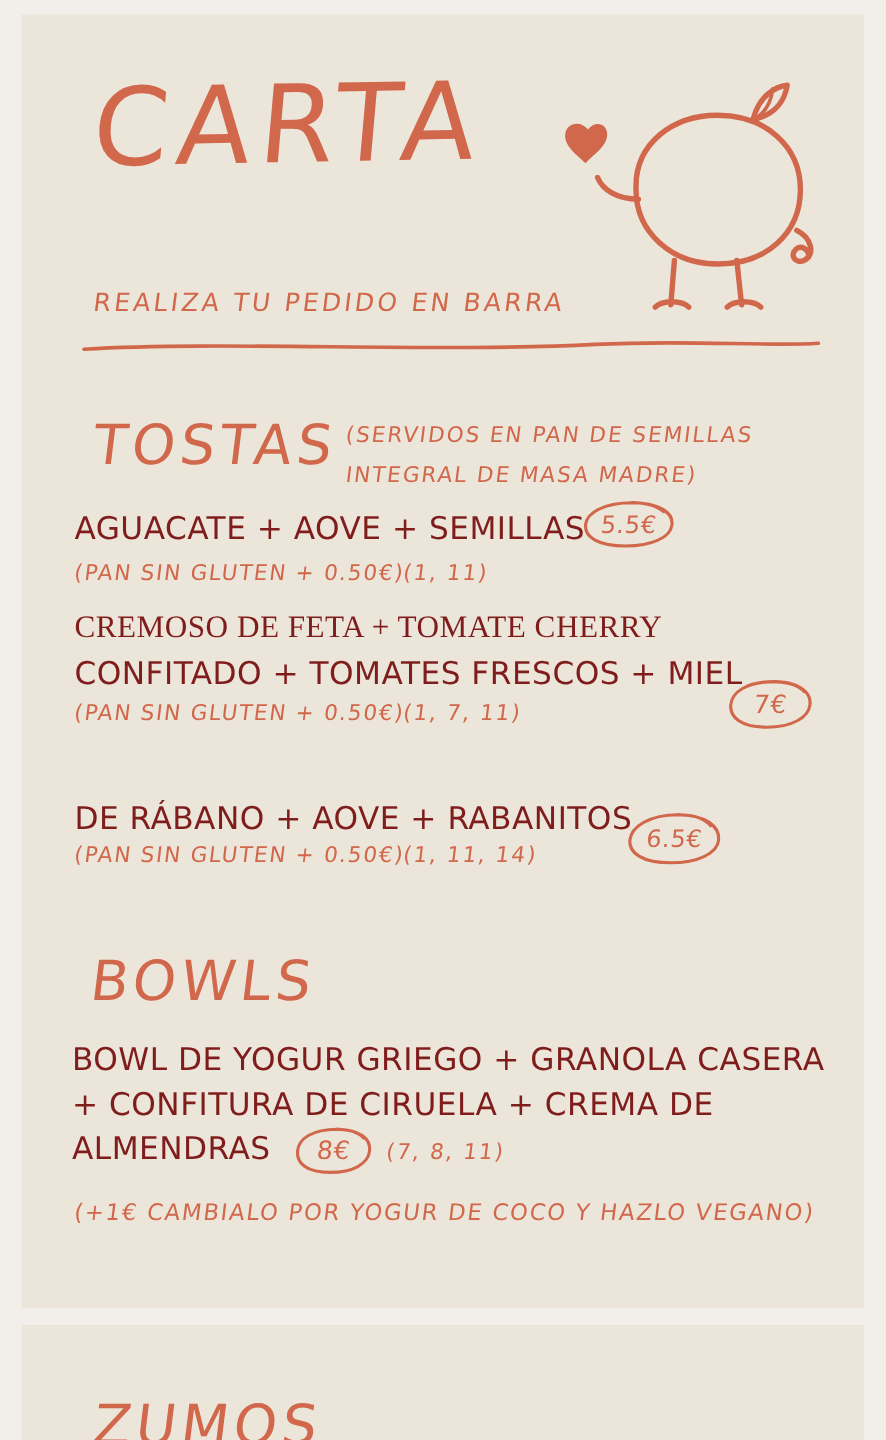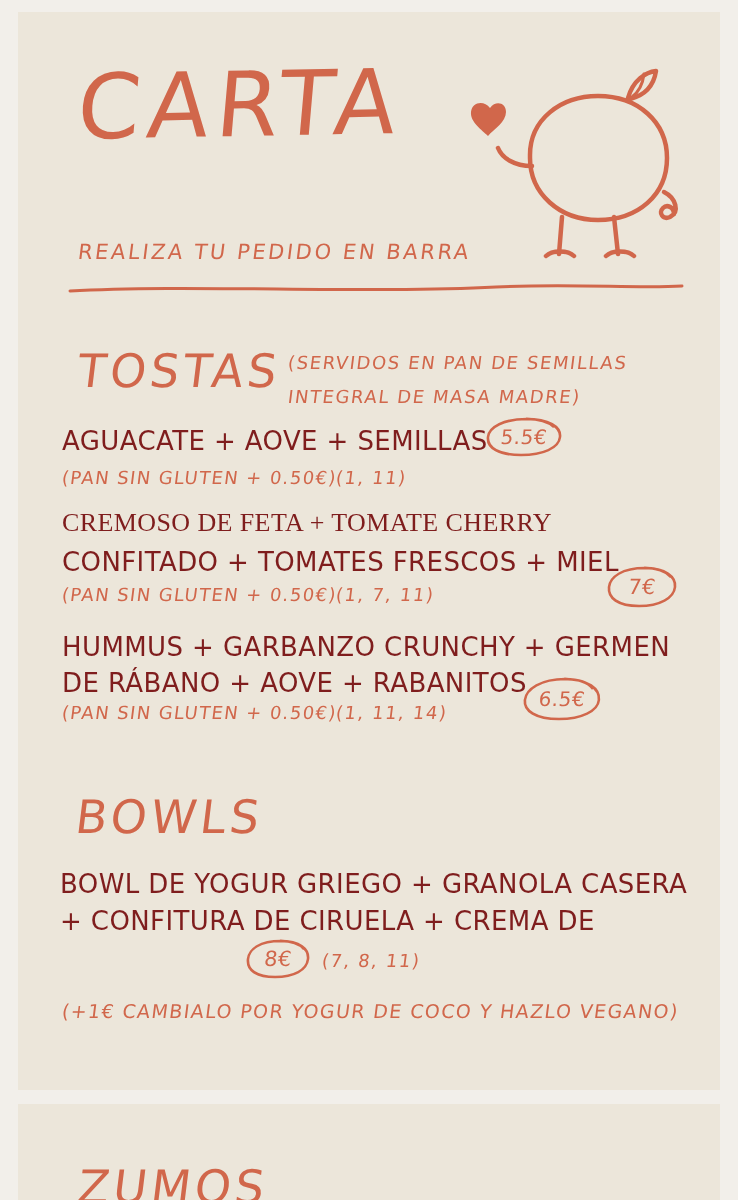--- a/index.html
+++ b/index.html
@@ -200,35 +200,35 @@
   <div class="item-name" style="left:44px; top:533px;">CONFITADO + TOMATES FRESCOS + MIEL</div>
   <div class="price" style="left:588px; top:553px; width:72px; height:44px;">
     <svg class="oval" viewBox="0 0 72 44" fill="none" stroke="#d1674b" stroke-width="2.6">
       <path d="M36 3 C58 3, 69 12, 69 22 C69 33, 56 41, 35 41 C14 41, 3 33, 3 22 C3 12, 14 3, 37 3 C49 3, 58 6, 64 12"></path>
     </svg>
     <span class="txt">7€</span>
   </div>
   <div class="item-sub" style="left:44px; top:572px;">(PAN SIN GLUTEN + 0.50€)</div>
   <div class="allerg" style="left:318px; top:572px;">(1, 7, 11)</div>
 
-  <div class="item-name" style="left:44px; top:618px;">HUMMUS + GARBANZO CRUNCHY + GERMEN</div>
   <div class="item-name" style="left:44px; top:654px;">DE RÁBANO + AOVE + RABANITOS</div>
   <div class="price" style="left:504px; top:664px; width:80px; height:46px;">
     <svg class="oval" viewBox="0 0 80 46" fill="none" stroke="#d1674b" stroke-width="2.6">
       <path d="M40 3 C64 3, 77 13, 77 24 C77 35, 62 43, 39 43 C16 43, 3 35, 3 24 C3 13, 17 3, 41 3 C54 3, 64 6, 70 13"></path>
     </svg>
     <span class="txt" style="font-size:20px;">6.5€</span>
   </div>
   <div class="item-sub" style="left:44px; top:690px;">(PAN SIN GLUTEN + 0.50€)</div>
   <div class="allerg" style="left:318px; top:690px;">(1, 11, 14)</div>
 
   <div class="sec-head" style="left:58px; top:782px;">BOWLS</div>
 
   <div class="item-name" style="left:42px; top:892px;">+ CONFITURA DE CIRUELA + CREMA DE</div>
   <div class="item-name" style="left:42px; top:855px;">BOWL DE YOGUR GRIEGO + GRANOLA CASERA</div>
+  <div class="item-name" style="left:42px; top:929px;">ALMENDRAS</div>
 
   <div class="price" style="left:227px; top:926px; width:66px; height:42px;">
     <svg class="oval" viewBox="0 0 66 42" fill="none" stroke="#d1674b" stroke-width="2.6">
       <path d="M33 3 C53 3, 63 11, 63 21 C63 32, 51 39, 32 39 C13 39, 3 32, 3 21 C3 11, 13 3, 34 3 C45 3, 53 6, 58 11"></path>
     </svg>
     <span class="txt">8€</span>
   </div>
   <div class="allerg" style="left:304px; top:938px;">(7, 8, 11)</div>
 
   <div class="footnote" style="left:44px; top:988px;">(+1€ CAMBIALO POR YOGUR DE COCO Y HAZLO VEGANO)</div>

